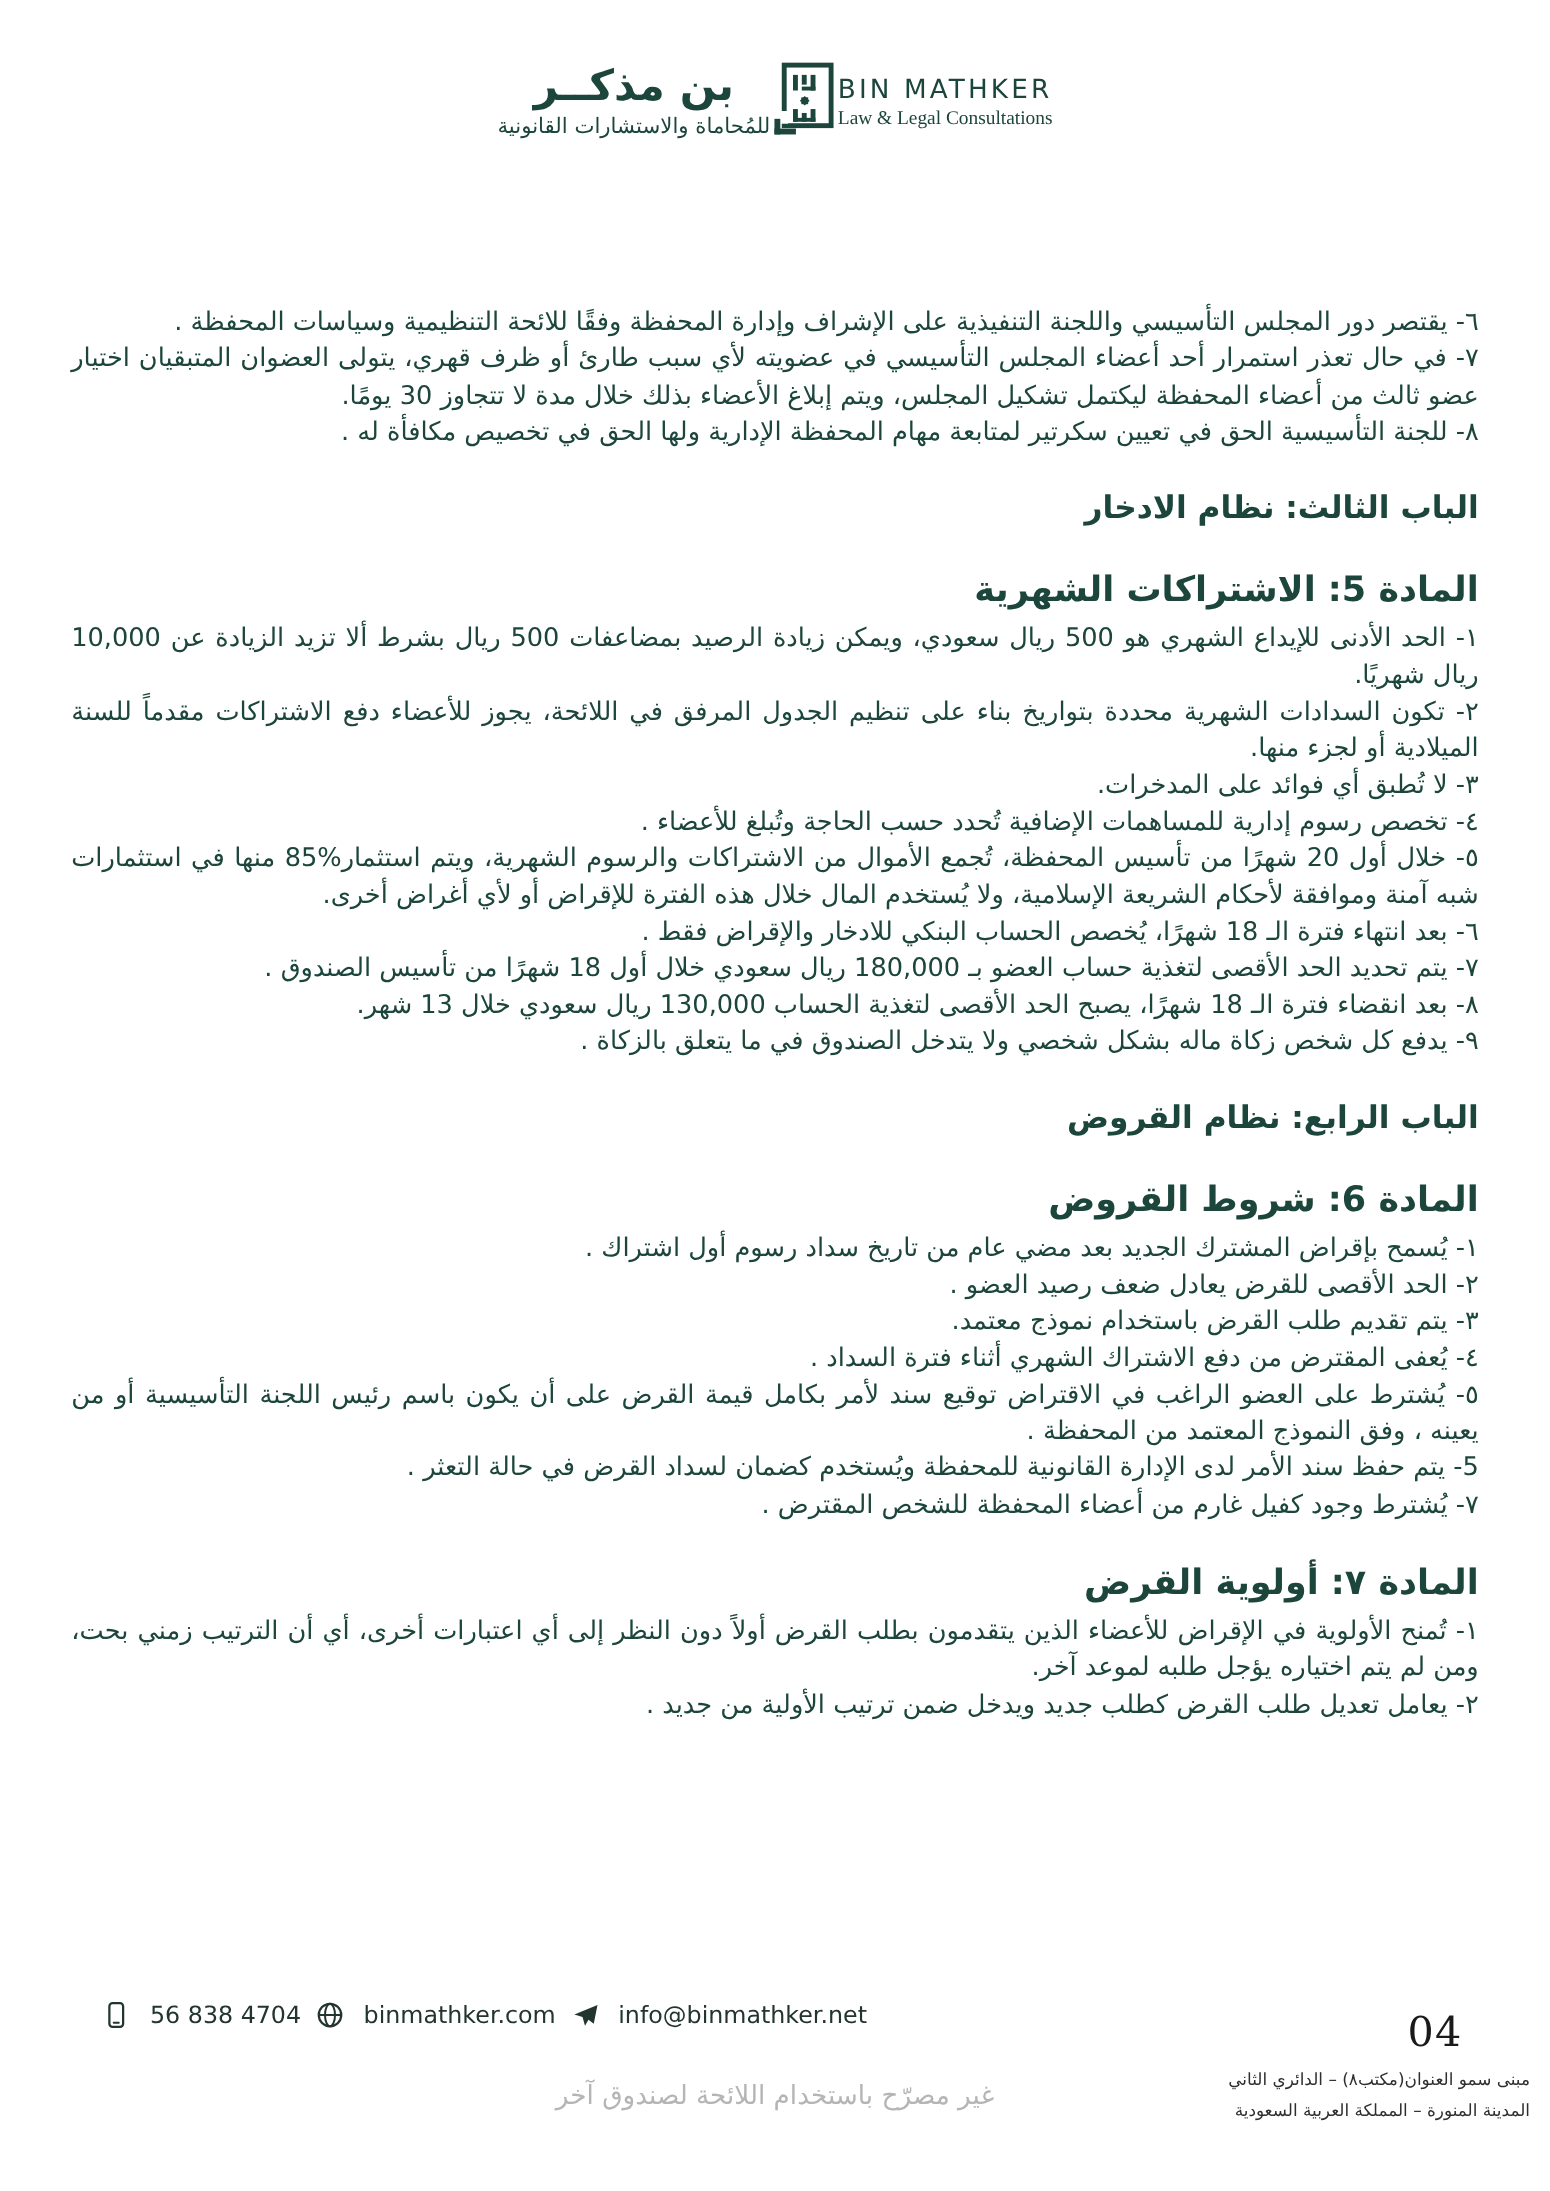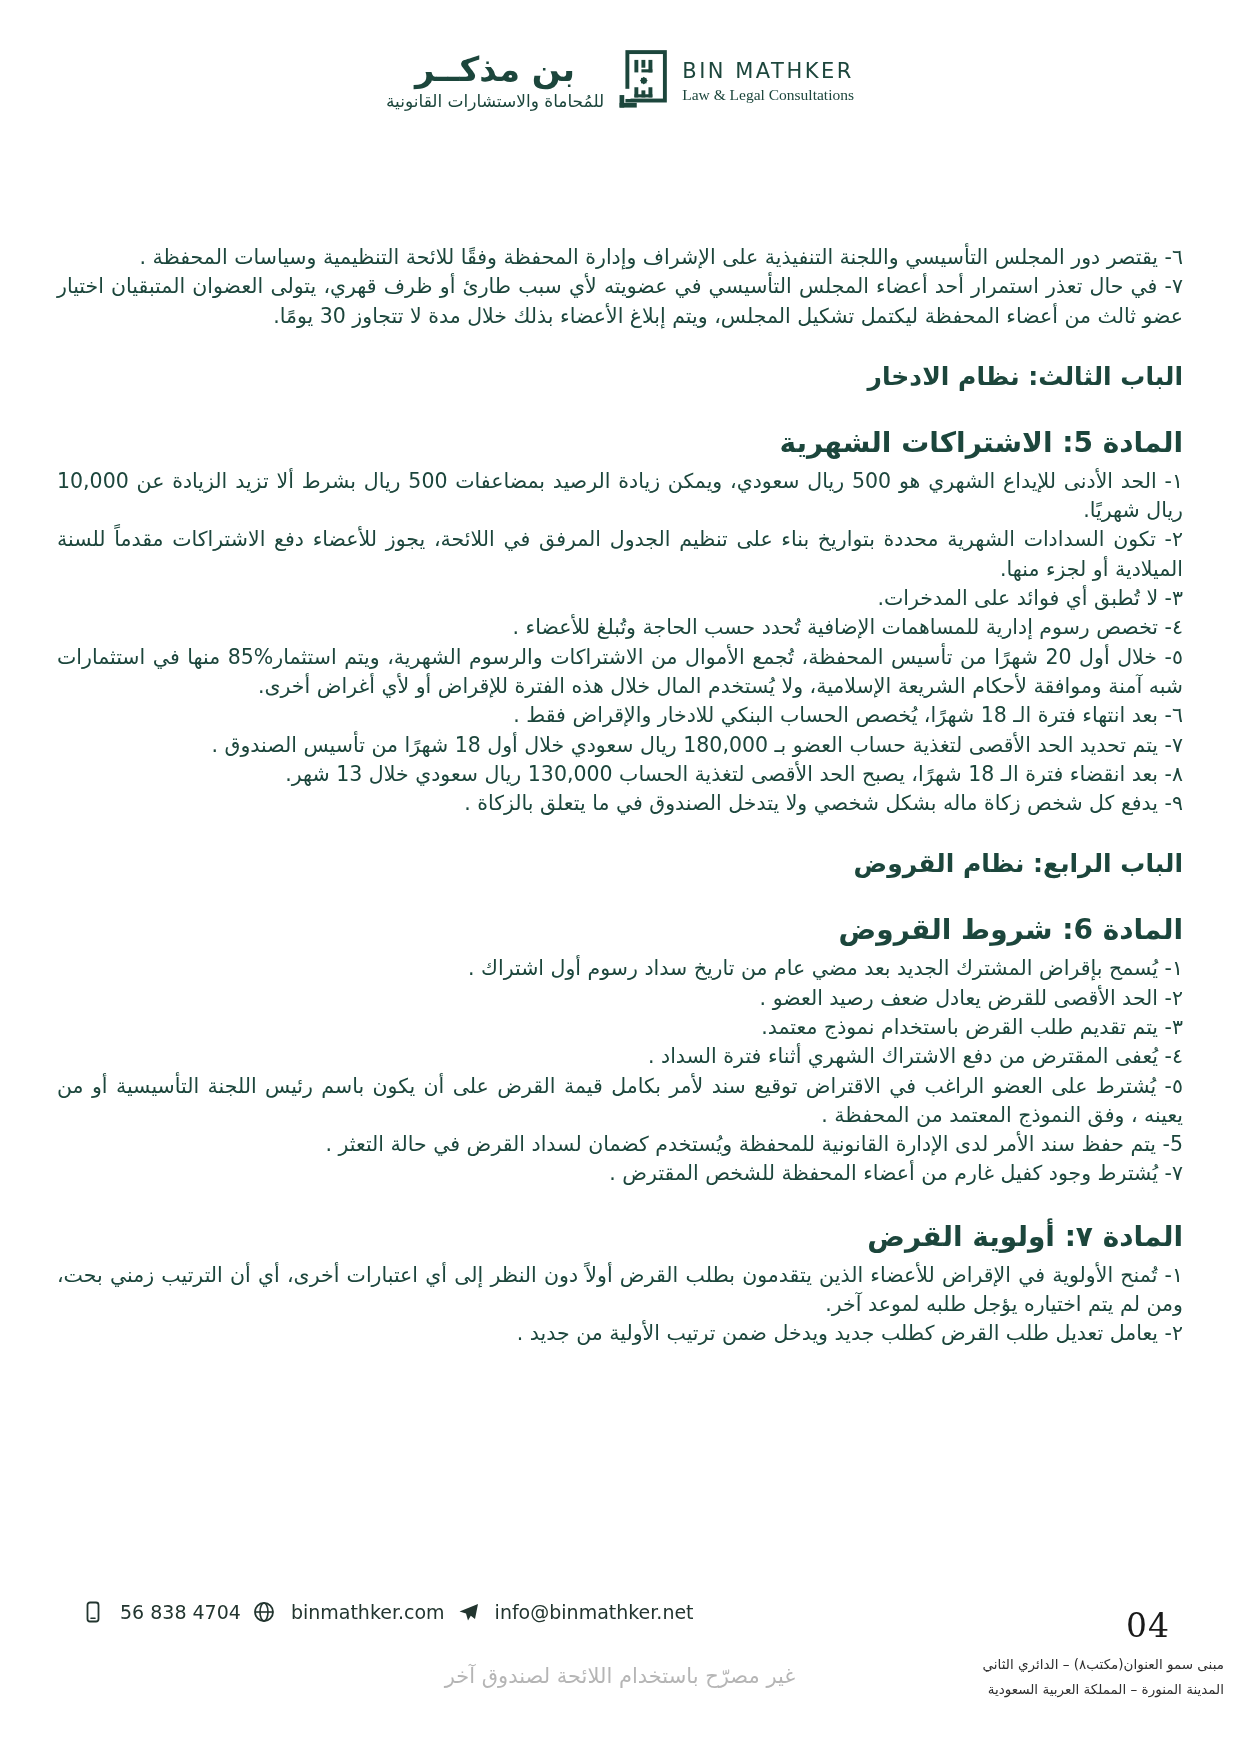--- a/index.html
+++ b/index.html
@@ -3,21 +3,21 @@
 <meta charset="utf-8">
 <style>
   html,body{margin:0;padding:0;background:#ffffff;}
   .page{
     position:relative;width:1240px;height:1753px;background:#ffffff;overflow:hidden;
     font-family:"DejaVu Sans",sans-serif;
   }
   
   .letterhead{
     position:absolute;top:48px;left:0;right:0;
-    display:flex;justify-content:center;align-items:center;gap:14px;
+    display:flex;justify-content:center;align-items:center;gap:2px;
     color:#1c463c;
   }
   .logo-ar{text-align:center;direction:rtl;}
   .logo-ar-name{font-size:34px;font-weight:bold;line-height:1.1;}
   .logo-ar-tag{font-size:17px;margin-top:3px;}
   .emblem{width:50px;height:66px;color:#1c463c;flex:0 0 auto;}
   .logo-en{text-align:left;}
   .logo-en-name{font-size:21px;font-weight:normal;letter-spacing:2.5px;}
   .logo-en-tag{font-family:"Liberation Serif","DejaVu Serif",serif;font-size:15.5px;margin-top:3px;}
   
@@ -78,20 +78,21 @@
     </svg>
     <div class="logo-en">
       <div class="logo-en-name">BIN MATHKER</div>
       <div class="logo-en-tag">Law &amp; Legal Consultations</div>
     </div>
   </header>
 
   <main class="content" dir="rtl">
     <p class="clause">٦- يقتصر دور المجلس التأسيسي واللجنة التنفيذية على الإشراف وإدارة المحفظة وفقًا للائحة التنظيمية وسياسات المحفظة .</p>
     <p class="clause">٧- في حال تعذر استمرار أحد أعضاء المجلس التأسيسي في عضويته لأي سبب طارئ أو ظرف قهري، يتولى العضوان المتبقيان اختيار عضو ثالث من أعضاء المحفظة ليكتمل تشكيل المجلس، ويتم إبلاغ الأعضاء بذلك خلال مدة لا تتجاوز 30 يومًا.</p>
+    <p class="clause">٨- للجنة التأسيسية الحق في تعيين سكرتير لمتابعة مهام المحفظة الإدارية ولها الحق في تخصيص مكافأة له .</p>
 
     <h2 class="chapter">الباب الثالث: نظام الادخار</h2>
 
     <h3 class="article">المادة 5: الاشتراكات الشهرية</h3>
     <p class="clause">١- الحد الأدنى للإيداع الشهري هو 500 ريال سعودي، ويمكن زيادة الرصيد بمضاعفات 500 ريال بشرط ألا تزيد الزيادة عن 10,000 ريال شهريًا.</p>
     <p class="clause">٢- تكون السدادات الشهرية محددة بتواريخ بناء على تنظيم الجدول المرفق في اللائحة، يجوز للأعضاء دفع الاشتراكات مقدماً للسنة الميلادية أو لجزء منها.</p>
     <p class="clause">٣- لا تُطبق أي فوائد على المدخرات.</p>
     <p class="clause">٤- تخصص رسوم إدارية للمساهمات الإضافية تُحدد حسب الحاجة وتُبلغ للأعضاء .</p>
     <p class="clause">٥- خلال أول 20 شهرًا من تأسيس المحفظة، تُجمع الأموال من الاشتراكات والرسوم الشهرية، ويتم استثمار%85 منها في استثمارات شبه آمنة وموافقة لأحكام الشريعة الإسلامية، ولا يُستخدم المال خلال هذه الفترة للإقراض أو لأي أغراض أخرى.</p>
     <p class="clause">٦- بعد انتهاء فترة الـ 18 شهرًا، يُخصص الحساب البنكي للادخار والإقراض فقط .</p>

